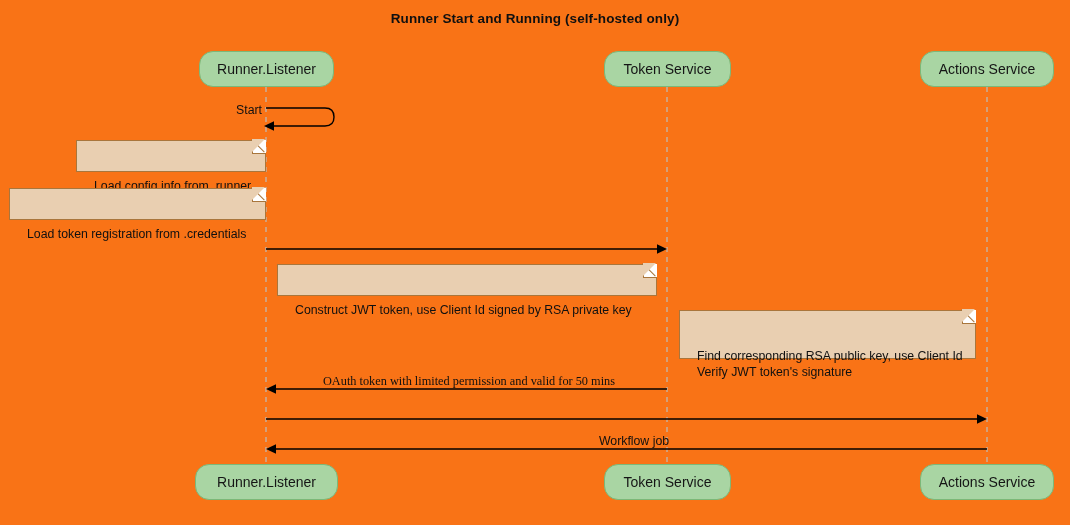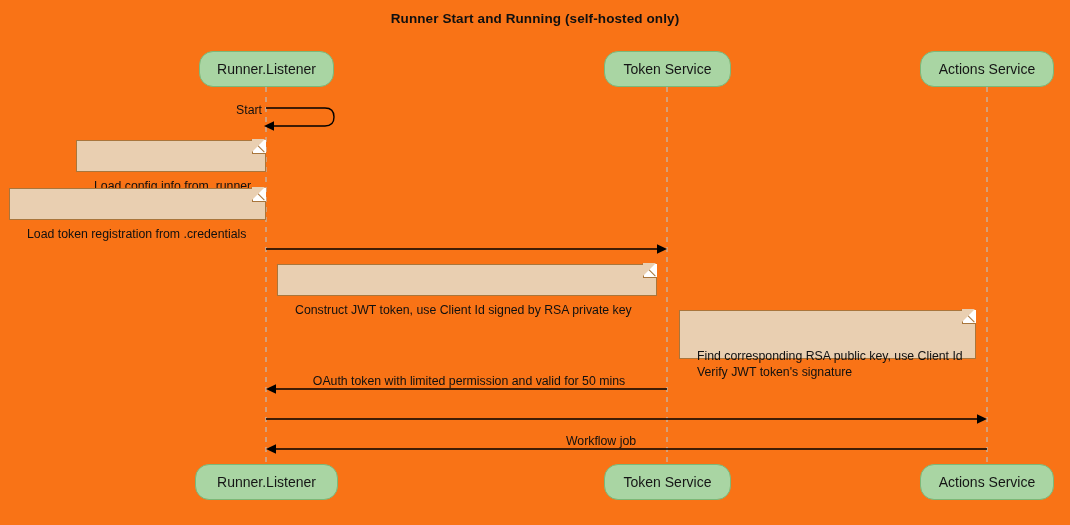--- a/index.html
+++ b/index.html
@@ -177,24 +177,24 @@
   <div class="participant" style="left:604px; top:464px; width:127px;">
     <span>Token Service</span>
   </div>
   <div class="participant" style="left:920px; top:464px; width:134px;">
     <span>Actions Service</span>
   </div>
 
   <div class="msg-label right-anchor" style="left:262px; top:103px;">Start</div>
 
 
-  <div class="msg-label center" style="left:469px; top:374px;">OAuth token with limited permission and valid for 50 mins</div>
-
-
-  <div class="msg-label center" style="left:601px; top:434px;">Workflow job</div>
+  <div class="msg-label center" style="left:469px; top:374px;font-family:Liberation Serif, serif;">OAuth token with limited permission and valid for 50 mins</div>
+
+
+  <div class="msg-label center" style="left:634px; top:434px;">Workflow job</div>
 
   <div class="note" style="left:76px; top:140px; width:190px; height:32px;">
     <span class="fold"></span>
     <span>Load config info from .runner</span>
   </div>
 
   <div class="note" style="left:277px; top:264px; width:380px; height:32px;">
     <span class="fold"></span>
     <span>Construct JWT token, use Client Id signed by RSA private key</span>
   </div>

